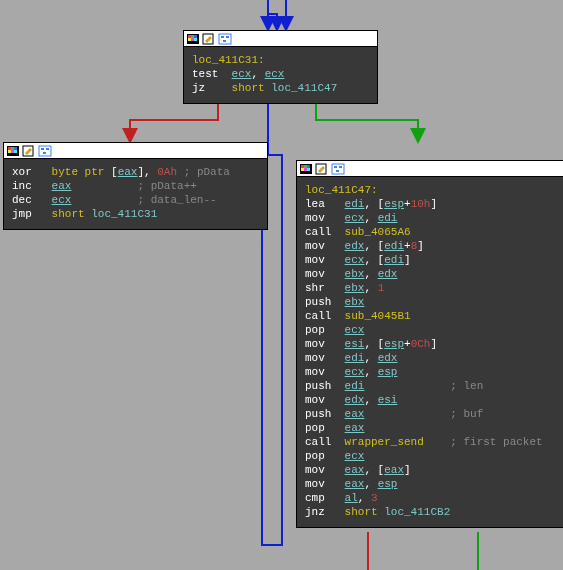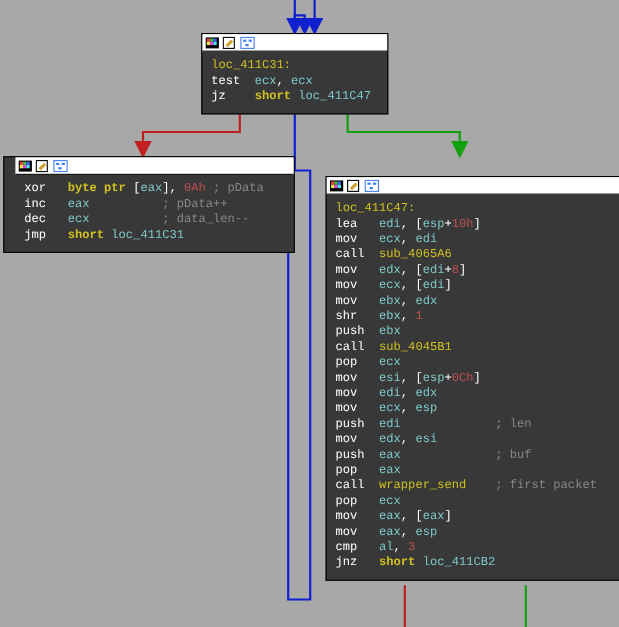--- a/index.html
+++ b/index.html
@@ -5,25 +5,25 @@
   * { box-sizing: border-box; margin: 0; padding: 0; }
   body { background: #a8a8a8; width: 563px; height: 570px; position: relative; font-family: 'Consolas', 'Courier New', monospace; font-size: 11px; overflow: hidden; }
   svg.edges { position: absolute; top: 0; left: 0; width: 563px; height: 570px; pointer-events: none; }
   .block { position: absolute; background: #383838; border: 1px solid #000; }
   .titlebar { background: #fff; height: 16px; border-bottom: 1px solid #000; display: flex; align-items: center; padding: 0 2px; gap: 2px; }
   .icon { display: inline-block; width: 14px; height: 12px; }
   .icon svg { width: 14px; height: 12px; display: block; }
   .code { padding: 6px 8px 8px 8px; line-height: 14px; }
   .row { white-space: pre; }
   .mn  { color: #ffffff; } 
-  .reg { color: #7fc8c8; } 
+  .reg { color: #7fc8c8; text-decoration: underline; } 
   .num { color: #c05050; } 
   .lbl { color: #d0c020; } 
   .loc { color: #7fc8c8; } 
-  .kw  { color: #d0c020; font-weight: bold; } 
+  .kw  { color: #d0c020; } 
   .cmt { color: #888888; }
   .p   { color: #ffffff; } 
 </style>
 </head>
 <body>
 
 <svg class="edges">
   <defs>
     <marker id="arr-blue" markerWidth="8" markerHeight="8" refX="6" refY="4" orient="auto">
         <path d="M0,0 L8,4 L0,8 z" fill="#1020d0"></path>
@@ -42,21 +42,21 @@
   <path d="M 218 100 L 218 120 L 130 120 L 130 140" stroke="#c02020" stroke-width="2" fill="none" marker-end="url(#arr-red)"></path>
 
   <path d="M 316 100 L 316 120 L 418 120 L 418 140" stroke="#10a010" stroke-width="2" fill="none" marker-end="url(#arr-green)"></path>
 
   <path d="M 262 205 L 262 545 L 282 545 L 282 155 L 268 155 L 268 14 L 277 14 L 277 28" stroke="#1020d0" stroke-width="2" fill="none" marker-end="url(#arr-blue)"></path>
 
   <path d="M 368 532 L 368 570" stroke="#c02020" stroke-width="2" fill="none"></path>
   <path d="M 478 532 L 478 570" stroke="#10a010" stroke-width="2" fill="none"></path>
 </svg>
 
-<div class="block" style="left:183px; top:30px; width:170px;">
+<div class="block" style="left:183px; top:30px; width:195px;">
   <div class="titlebar">
     <span class="icon">
         <svg viewBox="0 0 14 12">
           <rect x="1" y="1" width="12" height="10" fill="#000"></rect>
           <rect x="2" y="2" width="3" height="3" fill="#f04040"></rect>
           <rect x="5" y="2" width="3" height="3" fill="#40c040"></rect>
           <rect x="8" y="2" width="3" height="3" fill="#4060f0"></rect>
           <rect x="2" y="5" width="3" height="3" fill="#f0f040"></rect>
           <rect x="5" y="5" width="3" height="3" fill="#f040f0"></rect>
           <rect x="8" y="5" width="3" height="3" fill="#40f0f0"></rect>
@@ -77,21 +77,21 @@
         </svg>
       </span>
   </div>
   <div class="code">
       <div class="row"><span class="lbl">loc_411C31:</span></div>
       <div class="row"><span class="mn">test  </span><span class="reg">ecx</span><span class="p">, </span><span class="reg">ecx</span></div>
       <div class="row"><span class="mn">jz    </span><span class="kw">short </span><span class="loc">loc_411C47</span></div>
     </div>
 </div>
 
-<div class="block" style="left:3px; top:142px; width:265px;padding-left:10px;">
+<div class="block" style="left:3px; top:142px; width:265px;">
   <div class="titlebar">
     <span class="icon">
         <svg viewBox="0 0 14 12">
           <rect x="1" y="1" width="12" height="10" fill="#000"></rect>
           <rect x="2" y="2" width="3" height="3" fill="#f04040"></rect>
           <rect x="5" y="2" width="3" height="3" fill="#40c040"></rect>
           <rect x="8" y="2" width="3" height="3" fill="#4060f0"></rect>
           <rect x="2" y="5" width="3" height="3" fill="#f0f040"></rect>
           <rect x="5" y="5" width="3" height="3" fill="#f040f0"></rect>
           <rect x="8" y="5" width="3" height="3" fill="#40f0f0"></rect>

